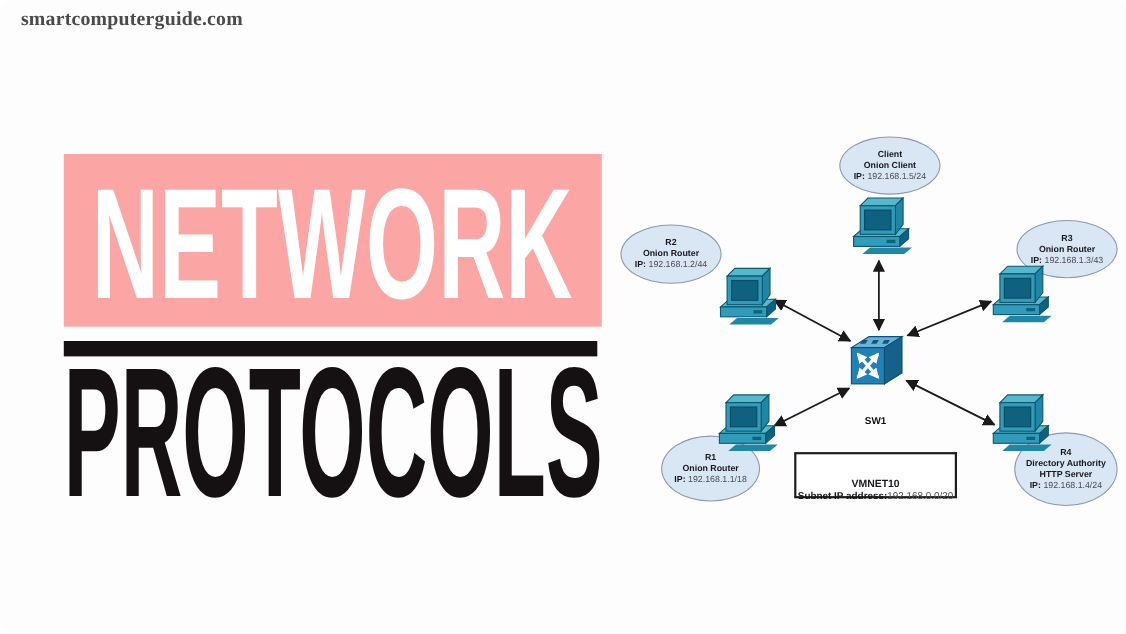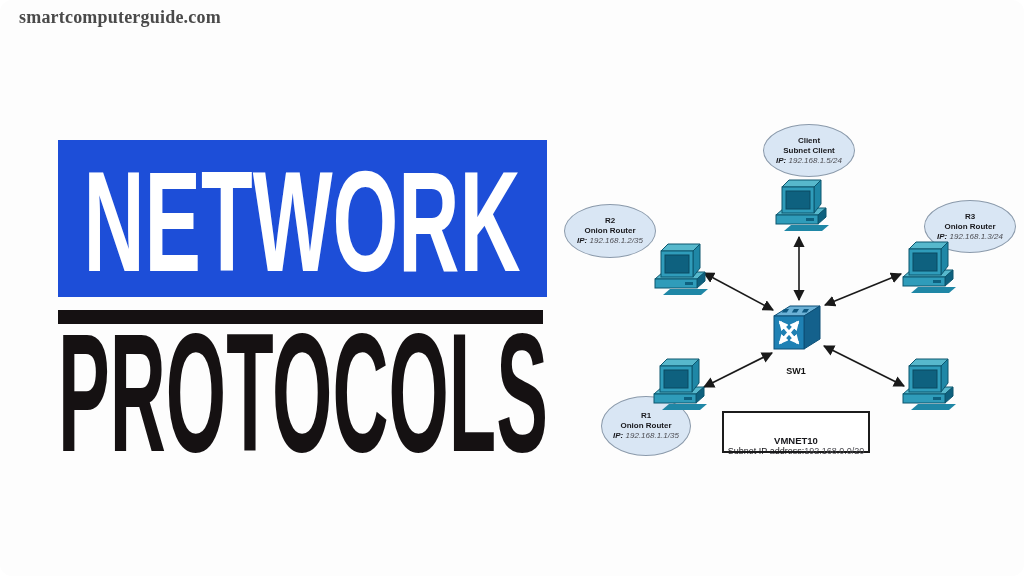--- a/index.html
+++ b/index.html
@@ -10,56 +10,56 @@
   
   .site-credit {
     position: absolute; left: 19px; top: 7px;
     font-family: "Liberation Serif", serif;
     font-weight: bold; font-size: 18px; color: #4a4a4a; letter-spacing: 0.2px;
   }
 
   
   .banner-box {
     position: absolute; left: 58px; top: 140px; width: 489px; height: 157px;
-    background: #1d4ed8;
+    background: #fca5a5;
   }
   .banner-box svg, .banner-word-svg { display: block; }
   .banner-bar {
     position: absolute; left: 58px; top: 310px; width: 485px; height: 14px;
     background: #151112;
   }
   .banner-protocols { position: absolute; left: 57px; top: 331px; }
 
   
   .diagram { position: absolute; left: 0; top: 0; width: 1024px; height: 576px; }
   .arrow-layer { position: absolute; left: 565px; top: 100px; }
 
   .node-ellipse {
     position: absolute; border-radius: 50%;
     background: #d9e6f4; border: 1px solid #8b9aab;
     display: flex; flex-direction: column; align-items: center; justify-content: center;
     text-align: center; line-height: 10px; padding: 2px 4px;
   }
   .node-line { font-size: 8px; font-weight: bold; color: #18181c; white-space: nowrap; }
-  .node-ip { font-size: 8px; color: #4c4c52; white-space: nowrap; font-style: italic; }
+  .node-ip { font-size: 8px; color: #4c4c52; white-space: nowrap; }
   .node-ip .ip-prefix { font-weight: bold; color: #18181c; }
 
   .pc-icon-svg { position: absolute; }
   .switch-block { position: absolute; left: 764px; top: 303px; width: 64px; text-align: center; }
-  .switch-label { font-size: 9px; font-weight: bold; color: #111; margin-top: 7px; }
+  .switch-label { font-size: 9px; font-weight: bold; color: #111; margin-top: 17px; }
 
   .subnet-box {
     position: absolute; left: 722px; top: 411px; width: 148px; height: 42px;
     background: #fff; border: 2px solid #1c1c1c;
     display: flex; flex-direction: column; align-items: center; justify-content: center;
     line-height: 11px; text-align: center;
   }
   .subnet-title { font-size: 9.5px; font-weight: bold; color: #18181c; margin-top: 28px; }
   .subnet-line { font-size: 9px; color: #4c4c52; white-space: nowrap; }
-  .subnet-line .subnet-prefix { font-weight: normal; color: #18181c; }
+  .subnet-line .subnet-prefix { font-weight: bold; color: #18181c; }
 </style>
 </head>
 <body>
 
 <div class="page">
 
   <svg width="0" height="0" style="position:absolute" aria-hidden="true">
     <defs>
       <g id="pc-sym">
 
@@ -108,54 +108,60 @@
     <svg class="arrow-layer" width="459" height="380" viewBox="0 0 459 380">
       <line x1="234" y1="137" x2="234" y2="200" stroke="#1a1a1a" stroke-width="1.6" marker-start="url(#ah)" marker-end="url(#ah)"></line>
       <line x1="139" y1="173" x2="208" y2="210" stroke="#1a1a1a" stroke-width="1.6" marker-start="url(#ah)" marker-end="url(#ah)"></line>
       <line x1="336" y1="174" x2="260" y2="205" stroke="#1a1a1a" stroke-width="1.6" marker-start="url(#ah)" marker-end="url(#ah)"></line>
       <line x1="139" y1="287" x2="207" y2="253" stroke="#1a1a1a" stroke-width="1.6" marker-start="url(#ah)" marker-end="url(#ah)"></line>
       <line x1="339" y1="286" x2="259" y2="246" stroke="#1a1a1a" stroke-width="1.6" marker-start="url(#ah)" marker-end="url(#ah)"></line>
     </svg>
 
     <div class="node-ellipse" style="left:763px; top:124px; width:92px; height:53px;">
       <div class="node-line">Client</div>
-      <div class="node-line">Subnet Client</div>
+      <div class="node-line">Onion Client</div>
       <div class="node-ip"><span class="ip-prefix">IP:</span> <span>192.168.1.5/24</span></div>
     </div>
     <svg class="pc-icon-svg" style="left:770px; top:178px;" width="62" height="56" viewBox="0 0 62 56">
       <use href="#pc-sym"></use>
     </svg>
 
     <div class="node-ellipse" style="left:564px; top:204px; width:92px; height:54px;">
       <div class="node-line">R2</div>
       <div class="node-line">Onion Router</div>
-      <div class="node-ip"><span class="ip-prefix">IP:</span> <span>192.168.1.2/35</span></div>
+      <div class="node-ip"><span class="ip-prefix">IP:</span> <span>192.168.1.2/44</span></div>
     </div>
     <svg class="pc-icon-svg" style="left:649px; top:242px;" width="62" height="56" viewBox="0 0 62 56">
       <use href="#pc-sym"></use>
     </svg>
 
     <div class="node-ellipse" style="left:924px; top:200px; width:92px; height:53px;">
       <div class="node-line">R3</div>
       <div class="node-line">Onion Router</div>
-      <div class="node-ip"><span class="ip-prefix">IP:</span> <span>192.168.1.3/24</span></div>
+      <div class="node-ip"><span class="ip-prefix">IP:</span> <span>192.168.1.3/43</span></div>
     </div>
     <svg class="pc-icon-svg" style="left:897px; top:240px;" width="62" height="56" viewBox="0 0 62 56">
       <use href="#pc-sym"></use>
     </svg>
 
     <div class="node-ellipse" style="left:601px; top:396px; width:90px; height:60px;">
       <div class="node-line">R1</div>
       <div class="node-line">Onion Router</div>
-      <div class="node-ip"><span class="ip-prefix">IP:</span> <span>192.168.1.1/35</span></div>
+      <div class="node-ip"><span class="ip-prefix">IP:</span> <span>192.168.1.1/18</span></div>
     </div>
     <svg class="pc-icon-svg" style="left:648px; top:357px;" width="62" height="56" viewBox="0 0 62 56">
       <use href="#pc-sym"></use>
     </svg>
 
+    <div class="node-ellipse" style="left:922px; top:393px; width:94px; height:67px;">
+      <div class="node-line">R4</div>
+      <div class="node-line">Directory Authority</div>
+      <div class="node-line">HTTP Server</div>
+      <div class="node-ip"><span class="ip-prefix">IP:</span> <span>192.168.1.4/24</span></div>
+    </div>
     <svg class="pc-icon-svg" style="left:897px; top:357px;" width="62" height="56" viewBox="0 0 62 56">
       <use href="#pc-sym"></use>
     </svg>
 
     <div class="switch-block">
       <svg width="52" height="52" viewBox="0 0 52 52">
         <polygon points="4,13 34,13 50,3 20,3" fill="#6cb1d6" stroke="#0d4f76" stroke-width="1"></polygon>
         <rect x="14" y="6" width="5" height="3.5" fill="#0e5880" transform="skewX(-32)" transform-origin="14 6"></rect>
         <rect x="24" y="6" width="5" height="3.5" fill="#0e5880" transform="skewX(-32)" transform-origin="24 6"></rect>
         <rect x="34" y="6" width="5" height="3.5" fill="#0e5880" transform="skewX(-32)" transform-origin="34 6"></rect>

